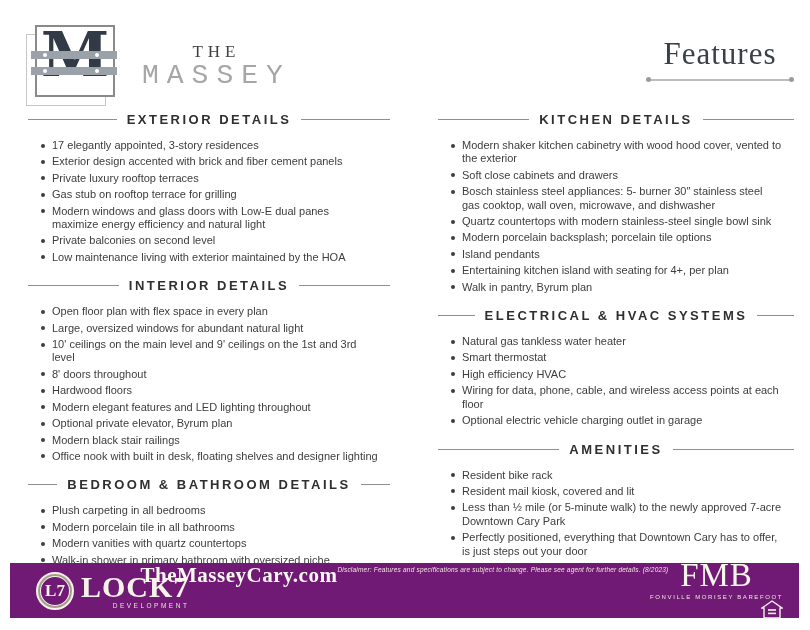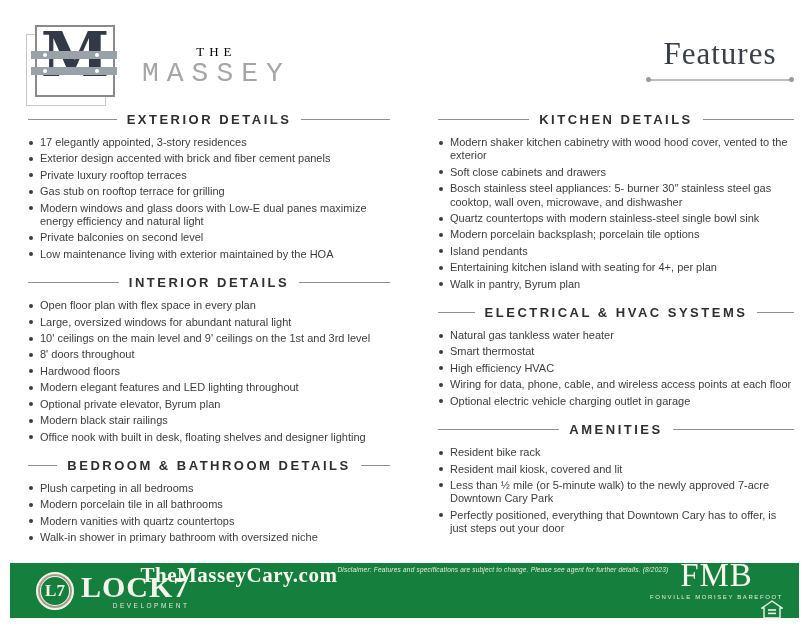--- a/index.html
+++ b/index.html
@@ -24,22 +24,22 @@
     font-size:62px;font-weight:700;color:#323a47;line-height:1;
   }
   .bar{position:absolute;left:-6px;right:-4px;height:8px;background:#9ba1a9;}
   .bar1{top:24px;}
   .bar2{top:40px;}
   .dot{position:absolute;top:2px;width:4px;height:4px;border-radius:50%;background:#ffffff;}
   .dot.dl{left:14%;}
   .dot.dr{left:74%;}
   .wordmark{margin-left:16px;text-align:center;}
   .brand-the{
-    font-family:"Liberation Serif",serif;font-size:13px;letter-spacing:5px;
-    color:#000000;margin-bottom:0;
+    font-family:"Liberation Serif",serif;font-size:17px;letter-spacing:5px;
+    color:#404040;margin-bottom:0;
   }
   .brand-name{
     font-family:Liberation Mono, monospace;font-size:28px;letter-spacing:8px;
     color:#a6a6a6;line-height:1;
   }
 
   
   .features{position:absolute;left:648px;top:36px;width:144px;text-align:center;}
   .features-title{
     font-family:"Liberation Serif",serif;font-size:31px;color:#3a4048;
@@ -56,34 +56,34 @@
   .col{position:absolute;top:112px;}
   #col-left{left:28px;width:362px;}
   #col-right{left:438px;width:356px;}
   .sec + .sec{margin-top:14px;}
   .sec-head{display:flex;align-items:center;gap:10px;margin-bottom:9px;}
   .hline{flex:1;height:1px;background:#8f8f8f;}
   .sec-title{
     margin:0;font-size:13px;font-weight:700;letter-spacing:2.5px;
     color:#2f2f2f;white-space:nowrap;
   }
-  ul.feat-list{list-style:none;margin:0;padding:0;}
+  ul.feat-list{list-style:none;margin:12px;padding:0;}
   ul.feat-list li{
     position:relative;padding-left:12px;margin-bottom:3px;
     font-size:11px;line-height:1.22;color:#3d3d3d;
   }
   ul.feat-list li::before{
     content:"";position:absolute;left:1px;top:4.5px;width:4px;height:4px;
     border-radius:50%;background:#3d3d3d;
   }
 
   
   .footer{
     position:absolute;left:10px;top:563px;width:789px;height:55px;
-    background:#15803d;display:flex;align-items:center;color:#f7f4ea;
+    background:#701a75;display:flex;align-items:center;color:#f7f4ea;
   }
   .lock7{display:flex;align-items:center;margin-left:26px;}
   .l7-circle{
     width:34px;height:34px;border:2px solid #f5f2e9;border-radius:50%;
     display:flex;align-items:center;justify-content:center;
     font-family:"Liberation Serif",serif;font-size:17px;font-weight:700;
     color:#f5f2e9;box-shadow:inset 0 0 0 2px rgba(163,156,136,1), inset 0 0 0 3px #f5f2e9;
   }
   .lock7-word{margin-left:7px;line-height:1;}
   .lock7-name{

